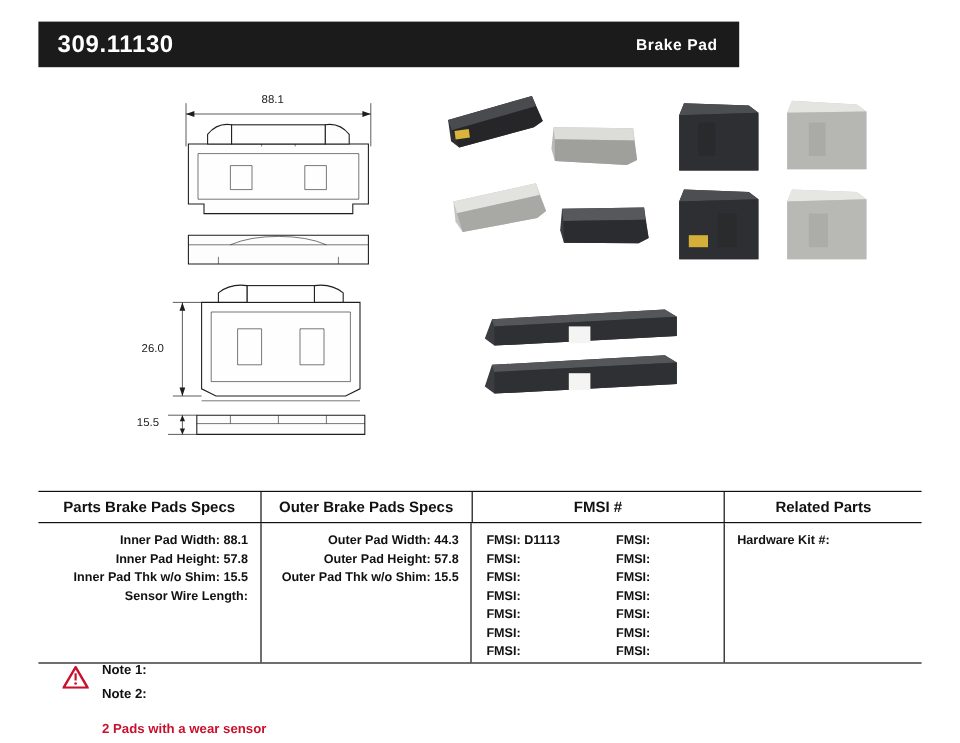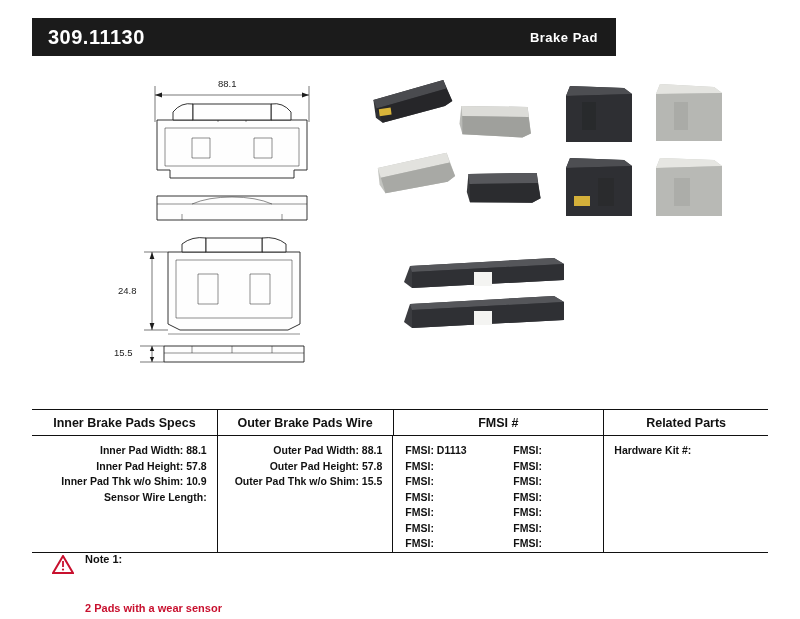--- a/index.html
+++ b/index.html
@@ -272,44 +272,44 @@
           <path d="M6 8 L150 0 L160 6 L160 24 L8 32 L0 26 Z" fill="#3b3c40"></path>
           <path d="M6 8 L150 0 L160 6 L8 14 Z" fill="#55565a"></path>
           <path d="M8 14 L160 6 L160 24 L8 32 Z" fill="#2f3034"></path>
           <rect x="70" y="15" width="18" height="14" fill="#f4f4f2"></rect>
         </g>
       </g>
 
     </svg>
 
     <div class="dim-label" style="left:186px;top:16px;">88.1</div>
-    <div class="dim-label" style="left:86px;top:223px;">24.8</div>
+    <div class="dim-label" style="left:86px;top:223px;">26.0</div>
     <div class="dim-label" style="left:82px;top:285px;">15.5</div>
   </div>
 
   <div class="spec-table">
 
     <div class="spec-head">
-      <div class="col1">Inner Brake Pads Specs</div>
-      <div class="col2">Outer Brake Pads Wire</div>
+      <div class="col1">Parts Brake Pads Specs</div>
+      <div class="col2">Outer Brake Pads Specs</div>
       <div class="col3">FMSI #</div>
       <div class="col4">Related Parts</div>
     </div>
 
     <div class="spec-body">
 
       <div class="col1">
         <div class="row-r">Inner Pad Width:  88.1</div>
         <div class="row-r">Inner Pad Height:  57.8</div>
-        <div class="row-r">Inner Pad Thk w/o Shim:  10.9</div>
+        <div class="row-r">Inner Pad Thk w/o Shim:  15.5</div>
         <div class="row-r">Sensor Wire Length:</div>
       </div>
 
       <div class="col2">
-        <div class="row-r">Outer Pad Width:  88.1</div>
+        <div class="row-r">Outer Pad Width:  44.3</div>
         <div class="row-r">Outer Pad Height:  57.8</div>
         <div class="row-r">Outer Pad Thk w/o Shim:  15.5</div>
       </div>
 
       <div class="col3">
         <div class="fmsi-row">
           <span class="a">FMSI:   D1113</span>
           <span class="b">FMSI:</span>
         </div>
         <div class="fmsi-row">
@@ -349,16 +349,20 @@
     <svg class="warn-icon" viewBox="0 0 22 19">
       <path d="M11 1 L21 18 L1 18 Z" fill="#ffffff" stroke="#c8102e" stroke-width="2"></path>
       <path d="M11 6 L11 12" stroke="#c8102e" stroke-width="1.8"></path>
       <circle cx="11" cy="14.6" r="1.1" fill="#c8102e"></circle>
     </svg>
     <div class="notes-inner">
       <div class="note-line">
         <span class="lbl">Note 1:</span>
         <span class="val">2 Pads with a wear sensor</span>
       </div>
+      <div class="note-line">
+        <span class="lbl">Note 2:</span>
+        <span class="val"></span>
+      </div>
     </div>
   </div>
 
 </div>
 
 </body></html>

